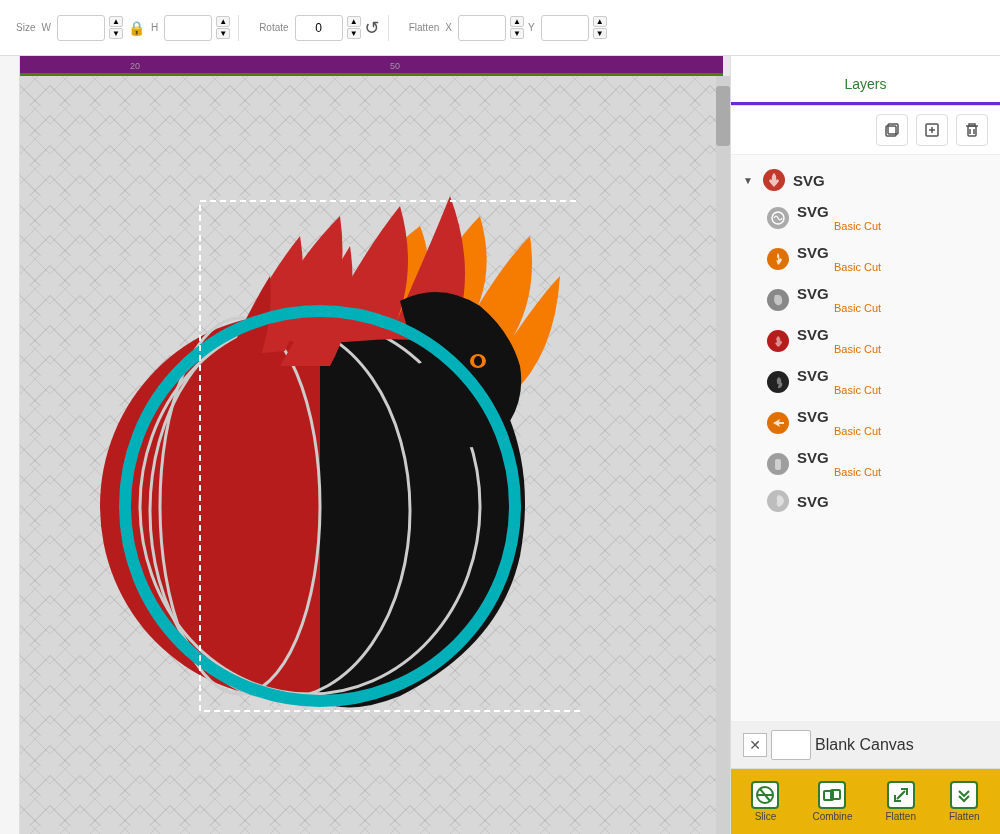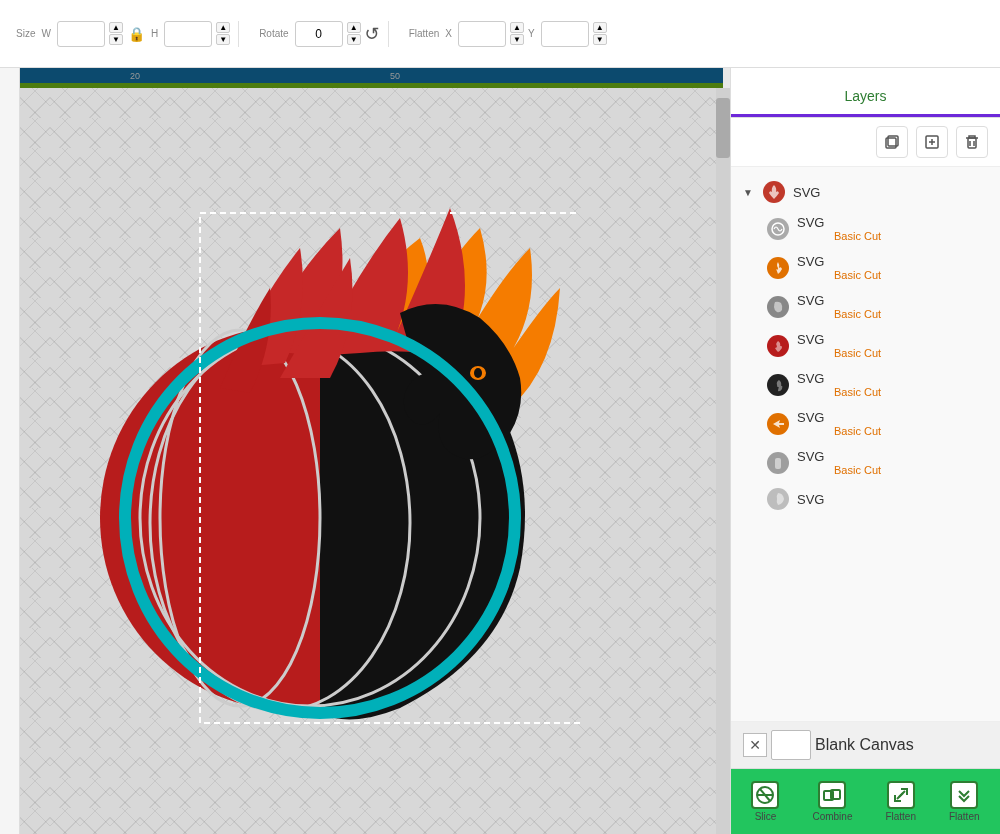--- a/index.html
+++ b/index.html
@@ -1,20 +1,20 @@
 <!DOCTYPE html>
 <html><head>
   <meta charset="utf-8">
   <style>
     * { box-sizing: border-box; margin: 0; padding: 0; }
     body { font-family: Arial, sans-serif; background: #f0f0f0; width: 1000px; height: 834px; overflow: hidden; display: flex; flex-direction: column; }
 
     
     .toolbar {
-      height: 68px;
+      height: 56px;
       background: #fff;
       border-bottom: 1px solid #ddd;
       display: flex;
       align-items: center;
       padding: 0 8px;
       gap: 12px;
       flex-shrink: 0;
     }
     .toolbar-group {
       display: flex;
@@ -81,22 +81,22 @@
       overflow: hidden;
     }
 
     
     .ruler-h {
       position: absolute;
       top: 0;
       left: 0;
       right: 7px;
       height: 20px;
-      background: #0c4a6e;
-      border-bottom: 5px solid #4d7c0f;
+      background: #701a75;
+      border-bottom: 3px solid #4d7c0f;
       display: flex;
       align-items: flex-end;
       padding-bottom: 2px;
       font-size: 9px;
       color: #999;
       z-index: 10;
     }
     .ruler-mark {
       position: absolute;
       bottom: 2px;
@@ -234,22 +234,22 @@
       align-items: center;
       justify-content: center;
       font-size: 11px;
       overflow: hidden;
     }
     .layer-info {
       display: flex;
       flex-direction: column;
     }
     .layer-name {
-      font-size: 13px;
-      font-weight: 400;
+      font-size: 15px;
+      font-weight: 700;
       color: #333;
     }
     .layer-sub {
       font-size: 11px;
       color: #e07000;
       padding-left: 37px;
     }
 
     
     .bottom-strip {
@@ -271,21 +271,21 @@
       font-size: 16px;
       color: #333;
     }
 
     
     .bottom-actions {
       display: flex;
       justify-content: space-around;
       padding: 8px 4px;
       border-top: 1px solid #ddd;
-      background: #22c55e;
+      background: #eab308;
     }
     .action-btn {
       display: flex;
       flex-direction: column;
       align-items: center;
       gap: 2px;
       cursor: pointer;
       padding: 4px 8px;
     }
     .action-btn-icon {

